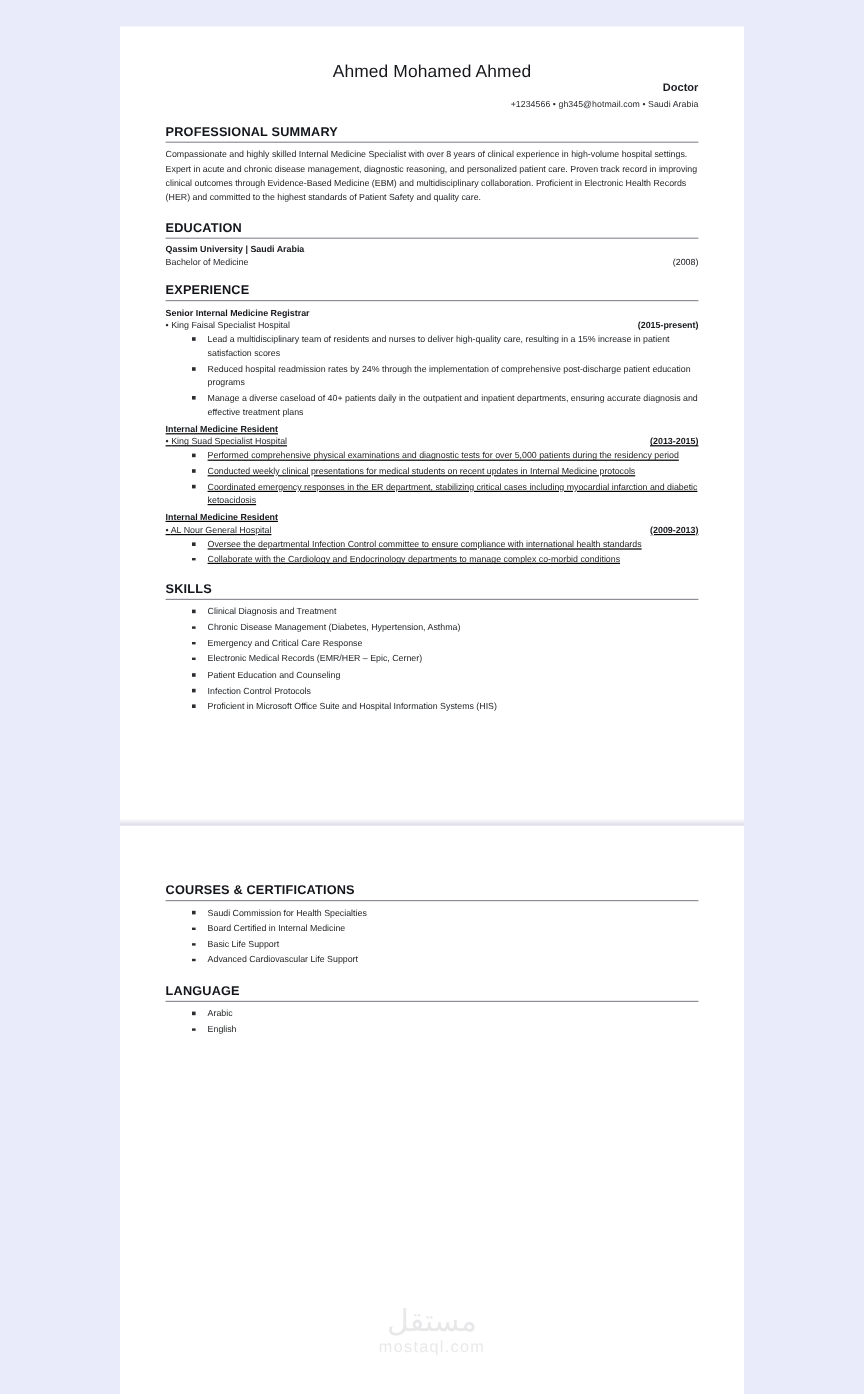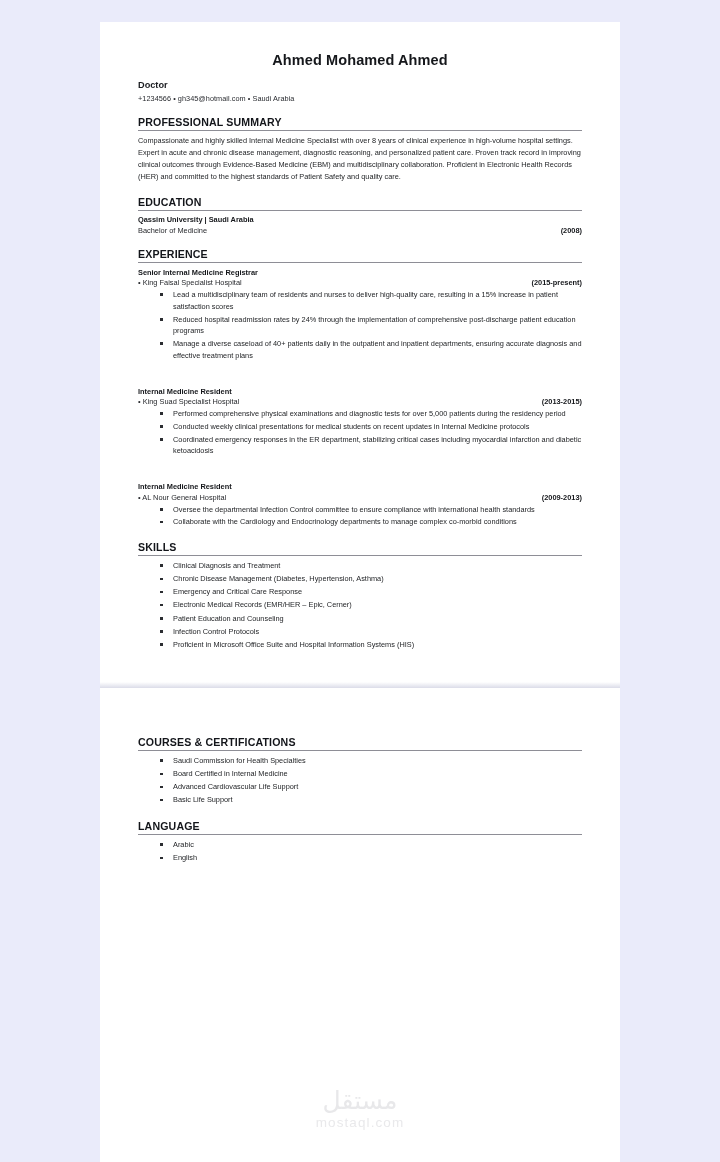--- a/index.html
+++ b/index.html
@@ -49,33 +49,33 @@
   }
 
   .sheet {
     padding: 30px 38px 0 38px;
   }
 
   
   .cv-name {
     text-align: center;
     font-size: 14.5px;
-    font-weight: bold;
+    font-weight: normal;
     letter-spacing: .1px;
     color: #15171b;
   }
   .cv-role {
-    text-align: left;
+    text-align: right;
     font-size: 9.2px;
     font-weight: bold;
     color: #1b1d21;
-    margin-top: 12px;
+    margin-top: 0;
   }
   .cv-contact {
-    text-align: left;
+    text-align: right;
     font-size: 7.3px;
     color: #2a2c31;
     margin-top: 4px;
     letter-spacing: .05px;
   }
 
   
   .section { margin-top: 13px; }
   .section-title {
     font-size: 10.6px;
@@ -105,25 +105,25 @@
     color: #15171b;
     margin-top: 1px;
   }
   .edu-row {
     display: flex;
     justify-content: space-between;
     align-items: baseline;
     margin-top: 2px;
   }
   .edu-degree { font-size: 7.4px; color: #26282c; }
-  .edu-year   { font-size: 7.4px; font-weight: bold; color: #15171b; margin-left: 31px; }
+  .edu-year   { font-size: 7.4px; font-weight: normal; color: #15171b; margin-left: 31px; }
 
   
   .job { margin-top: 5px; }
-  .job + .job { margin-top: 25px; }
+  .job + .job { margin-top: 3px; text-decoration: underline; }
   .job-title {
     font-size: 7.4px;
     font-weight: bold;
     color: #15171b;
   }
   .job-row {
     display: flex;
     justify-content: space-between;
     align-items: baseline;
     margin-top: 1.5px;
@@ -276,22 +276,22 @@
 
   <div class="page" id="page-2">
     <div class="sheet" style="padding-top:48px;">
 
       <div class="section" style="margin-top:0;">
         <div class="section-title">COURSES &amp; CERTIFICATIONS</div>
         <div class="rule"></div>
         <ul class="bullets tight">
           <li>Saudi Commission for Health Specialties</li>
           <li>Board Certified in Internal Medicine</li>
+          <li>Basic Life Support</li>
           <li>Advanced Cardiovascular Life Support</li>
-          <li>Basic Life Support</li>
         </ul>
       </div>
 
       <div class="section">
         <div class="section-title">LANGUAGE</div>
         <div class="rule"></div>
         <ul class="bullets tight">
           <li>Arabic</li>
           <li>English</li>
         </ul>

